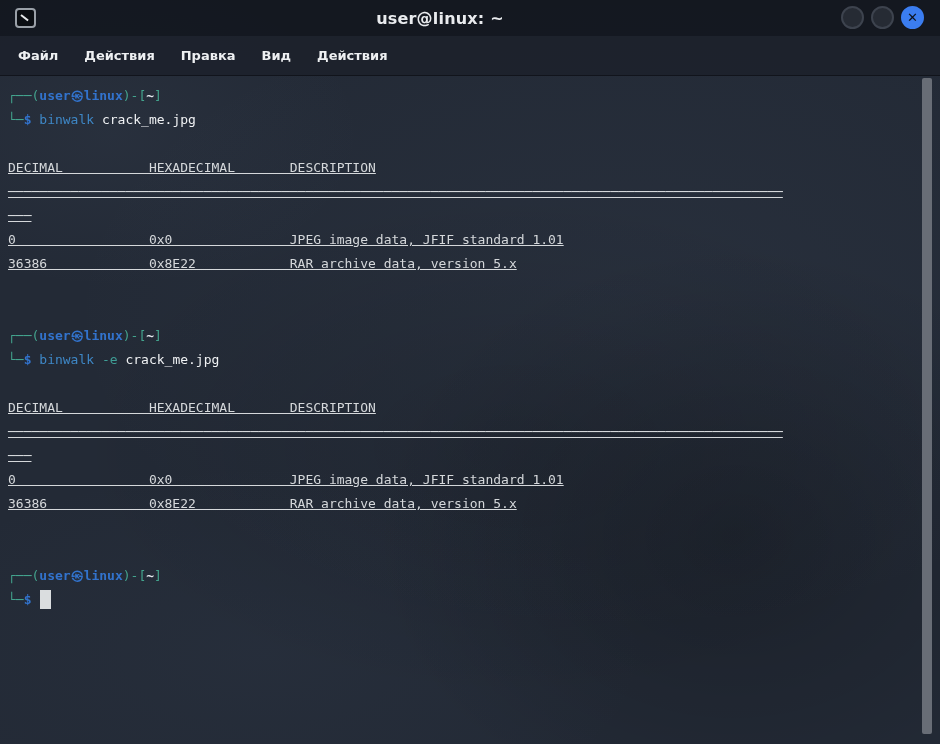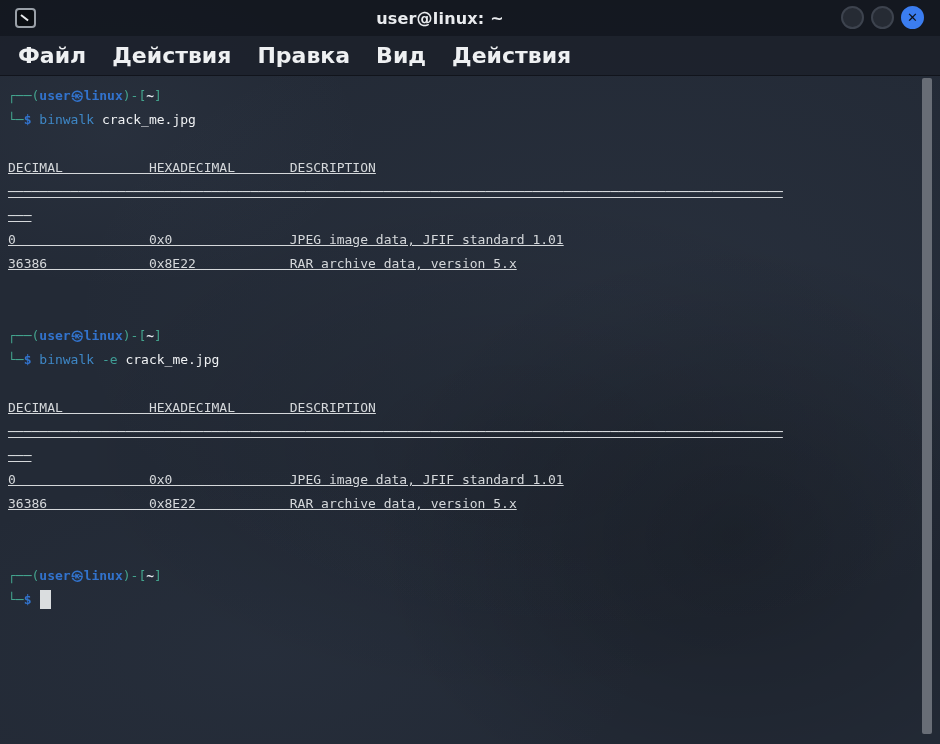--- a/index.html
+++ b/index.html
@@ -46,21 +46,21 @@
     display:flex; align-items:center; justify-content:center; line-height:1;
   }
 
   
   .menubar {
     height:40px; background:rgba(28,33,43,0.88);
     border-bottom:1px solid rgba(10,12,17,0.6);
     display:flex; align-items:center; gap:26px; padding:0 18px;
   }
   .menubar .menu-item {
-    color:#eef0f2; font-size:22px; font-weight:600; cursor:default;
+    color:#eef0f2; font-size:13px; font-weight:600; cursor:default;
   }
 
   
   .terminal { position:relative; height:667px; }
   .term-content { padding:8px 0 0 8px; }
   .line {
     height:24px; line-height:24px; white-space:pre;
     font-family:"DejaVu Sans Mono", monospace; font-size:13px; color:#d5d8db;
   }
   .t   { color:#43a38d; }                       

